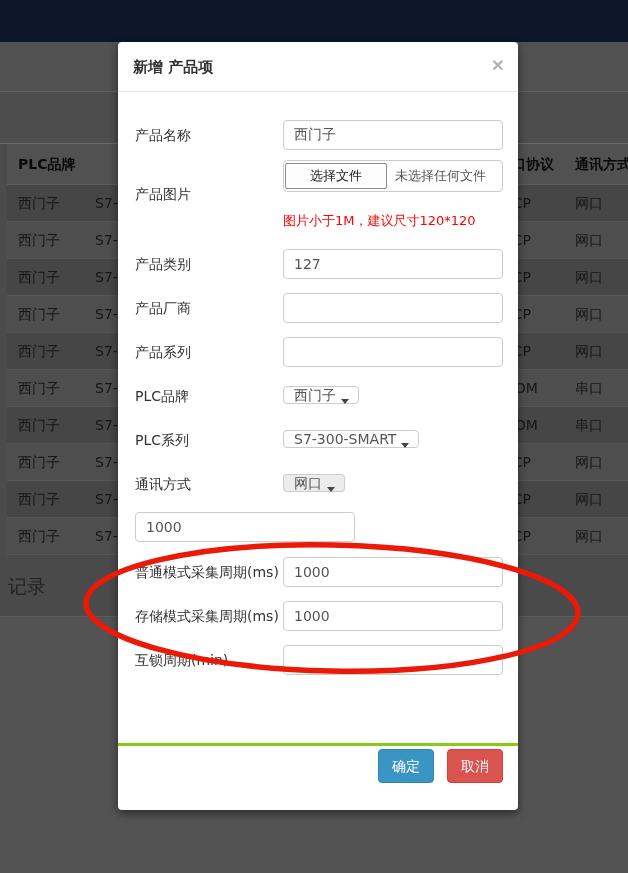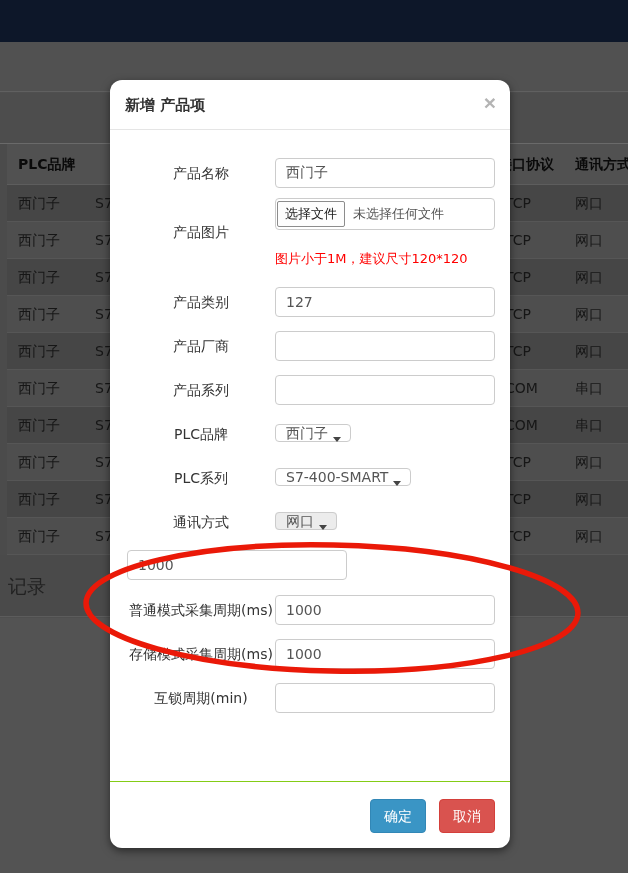--- a/index.html
+++ b/index.html
@@ -17,48 +17,48 @@
   .bg-rows { position:absolute; left:7px; top:41px; right:0; }
   .bg-row { position:relative; height:37px; background:#4e4e4e; border-bottom:1px solid #565656; }
   .bg-row.alt { background:#464646; }
   .bg-cell { position:absolute; top:0; line-height:36px; font-size:14px; color:#161616; white-space:nowrap; }
   .vline { position:absolute; top:0; bottom:0; width:1px; background:#5c5c5c; }
   .bg-pagearea { position:absolute; left:0; top:555px; width:628px; height:62px; background:#4a4a4a; border-bottom:1px solid #5c5c5c; }
   .bg-pagetext { position:absolute; left:8px; top:0; line-height:62px; font-size:19px; color:#222222; }
   .bg-bottom { position:absolute; left:0; top:618px; width:628px; height:255px; background:#535353; }
 
   
-  .modal { position:absolute; left:110px; top:42px; width:400px; height:768px; background:#ffffff;
-           border-radius:12px; box-shadow:0 3px 9px rgba(0,0,0,.5); z-index:5;margin-top:38px; }
+  .modal { position:absolute; left:118px; top:42px; width:400px; height:768px; background:#ffffff;
+           border-radius:4px; box-shadow:0 3px 9px rgba(0,0,0,.5); z-index:5; }
   .modal-header { position:relative; height:50px; border-bottom:1px solid #e5e5e5; padding:0 15px; }
   .modal-title { line-height:50px; font-size:15px; font-weight:bold; color:#333; }
   .modal-close { position:absolute; right:14px; top:12px; font-size:21px; font-weight:bold; color:#b4b4b4;
                  background:none; border:none; line-height:1; cursor:pointer; }
   .modal-body { padding:28px 15px 0 17px; }
   .fgroup { display:flex; margin-bottom:14px; }
-  .flabel { width:148px; flex:none; font-size:14px; color:#333; line-height:30px; white-space:nowrap;text-align:center; }
+  .flabel { width:148px; flex:none; font-size:14px; color:#333; line-height:30px; white-space:nowrap; }
   .fctrl { width:220px; flex:none; }
   .tinput { width:220px; height:30px; border:1px solid #ccc; border-radius:4px; padding:0 10px;
             font-size:14px; color:#555; font-family:inherit; background:#fff; }
   .selbox { position:relative; width:220px; height:30px; border:1px solid #ccc; border-radius:4px;
             padding:0 22px 0 10px; font-size:14px; color:#555; line-height:28px; background:#fff;
             white-space:nowrap; overflow:hidden; cursor:pointer; }
   .selbox.disabled { background:#ececec; }
   .sel-arrow { position:absolute; right:9px; top:12px; width:0; height:0;
                border-left:4px solid transparent; border-right:4px solid transparent; border-top:5px solid #444; }
   .filegroup { margin-bottom:19px; }
   .filegroup .flabel { align-self:center; line-height:normal; }
   .filebox { display:flex; align-items:center; width:220px; height:32px; border:1px solid #ccc; border-radius:4px;
              padding:0 6px 0 1px; background:#fff; }
-  .filebtn { flex:none; border:1px solid #8c8c8c; border-radius:2px; background:#fdfdfd; padding:3px 7px;
+  .filebtn { flex:none; border:1px solid #8c8c8c; border-radius:2px; background:#fdfdfd; padding:3px 24px;
              font-size:13px; color:#1a1a1a; font-family:inherit; cursor:pointer; }
   .filename { margin-left:8px; font-size:13px; color:#555; white-space:nowrap; overflow:hidden; }
   .filehint { margin-top:20px; font-size:13px; color:#ff0000; white-space:nowrap; }
-  .modal-footer { position:absolute; left:0; right:0; bottom:0; height:67px; border-top:1px solid #84cc16;
-                  padding:17px 15px 0 0; text-align:right; }
+  .modal-footer { position:absolute; left:0; right:0; bottom:0; height:67px; border-top:3px solid #84cc16;
+                  padding:3px 15px 0 0; text-align:right; }
   .btn { display:inline-block; border:1px solid transparent; border-radius:4px; padding:6px 13px;
          font-size:14px; color:#fff; font-family:inherit; cursor:pointer; line-height:20px; }
   .btn-confirm { background:#3a95c5; border-color:#3287b6; margin-right:8px; }
   .btn-cancel { background:#d9534f; border-color:#d43f3a; }
 
   
   .annotation { position:absolute; inset:0; z-index:9; pointer-events:none; }
 </style>
 </head>
 <body>
@@ -194,21 +194,21 @@
             <span>西门子</span>
             <span class="sel-arrow"></span>
           </span>
         </span>
       </div>
 
       <div class="fgroup">
         <span class="flabel">PLC系列</span>
         <span class="fctrl">
           <span class="selbox">
-            <span>S7-400-SMART</span>
+            <span>S7-300-SMART</span>
             <span class="sel-arrow"></span>
           </span>
         </span>
       </div>
 
 
       <div class="fgroup" style="margin-bottom:13px;">
         <span class="flabel">通讯方式</span>
         <span class="fctrl">
           <span class="selbox disabled">

